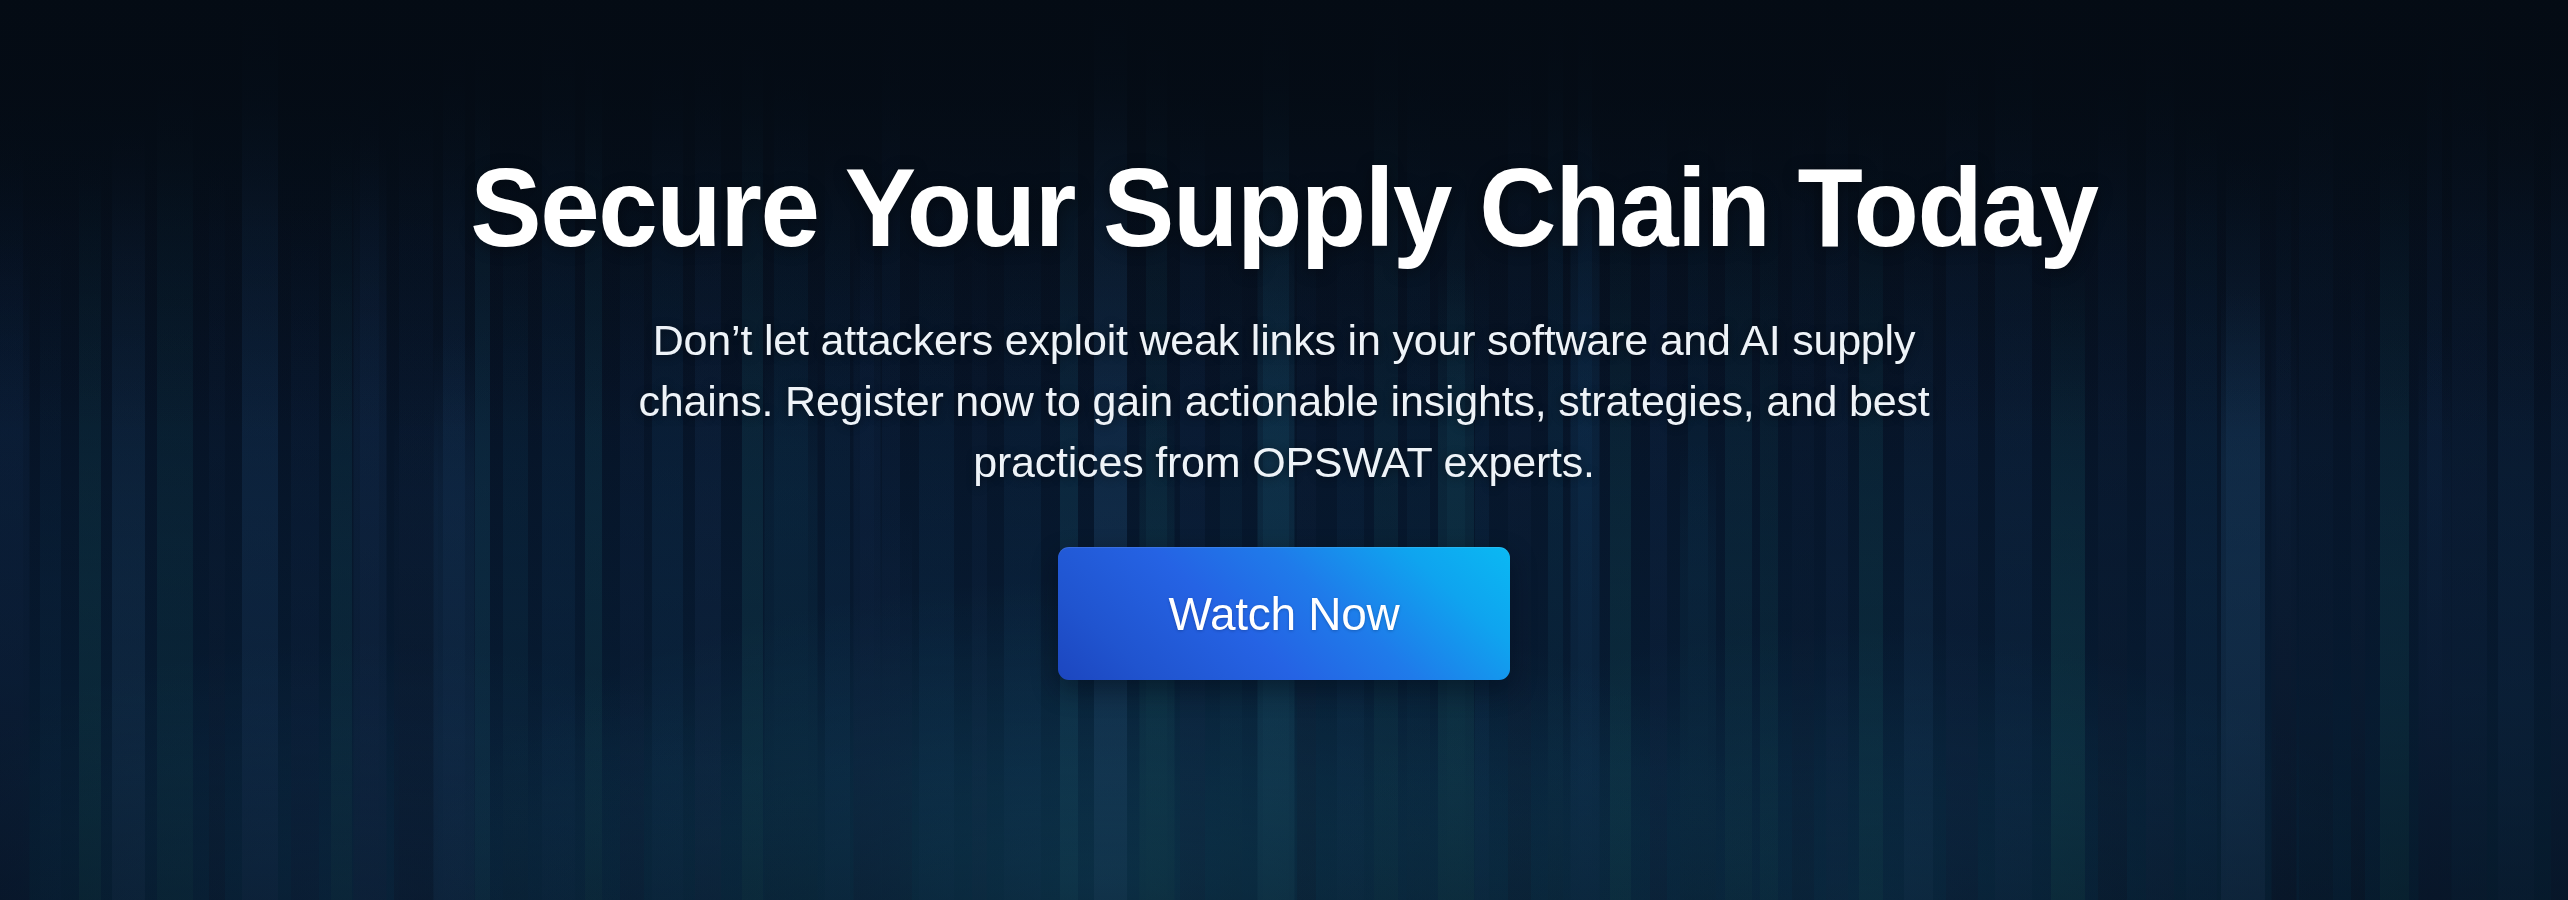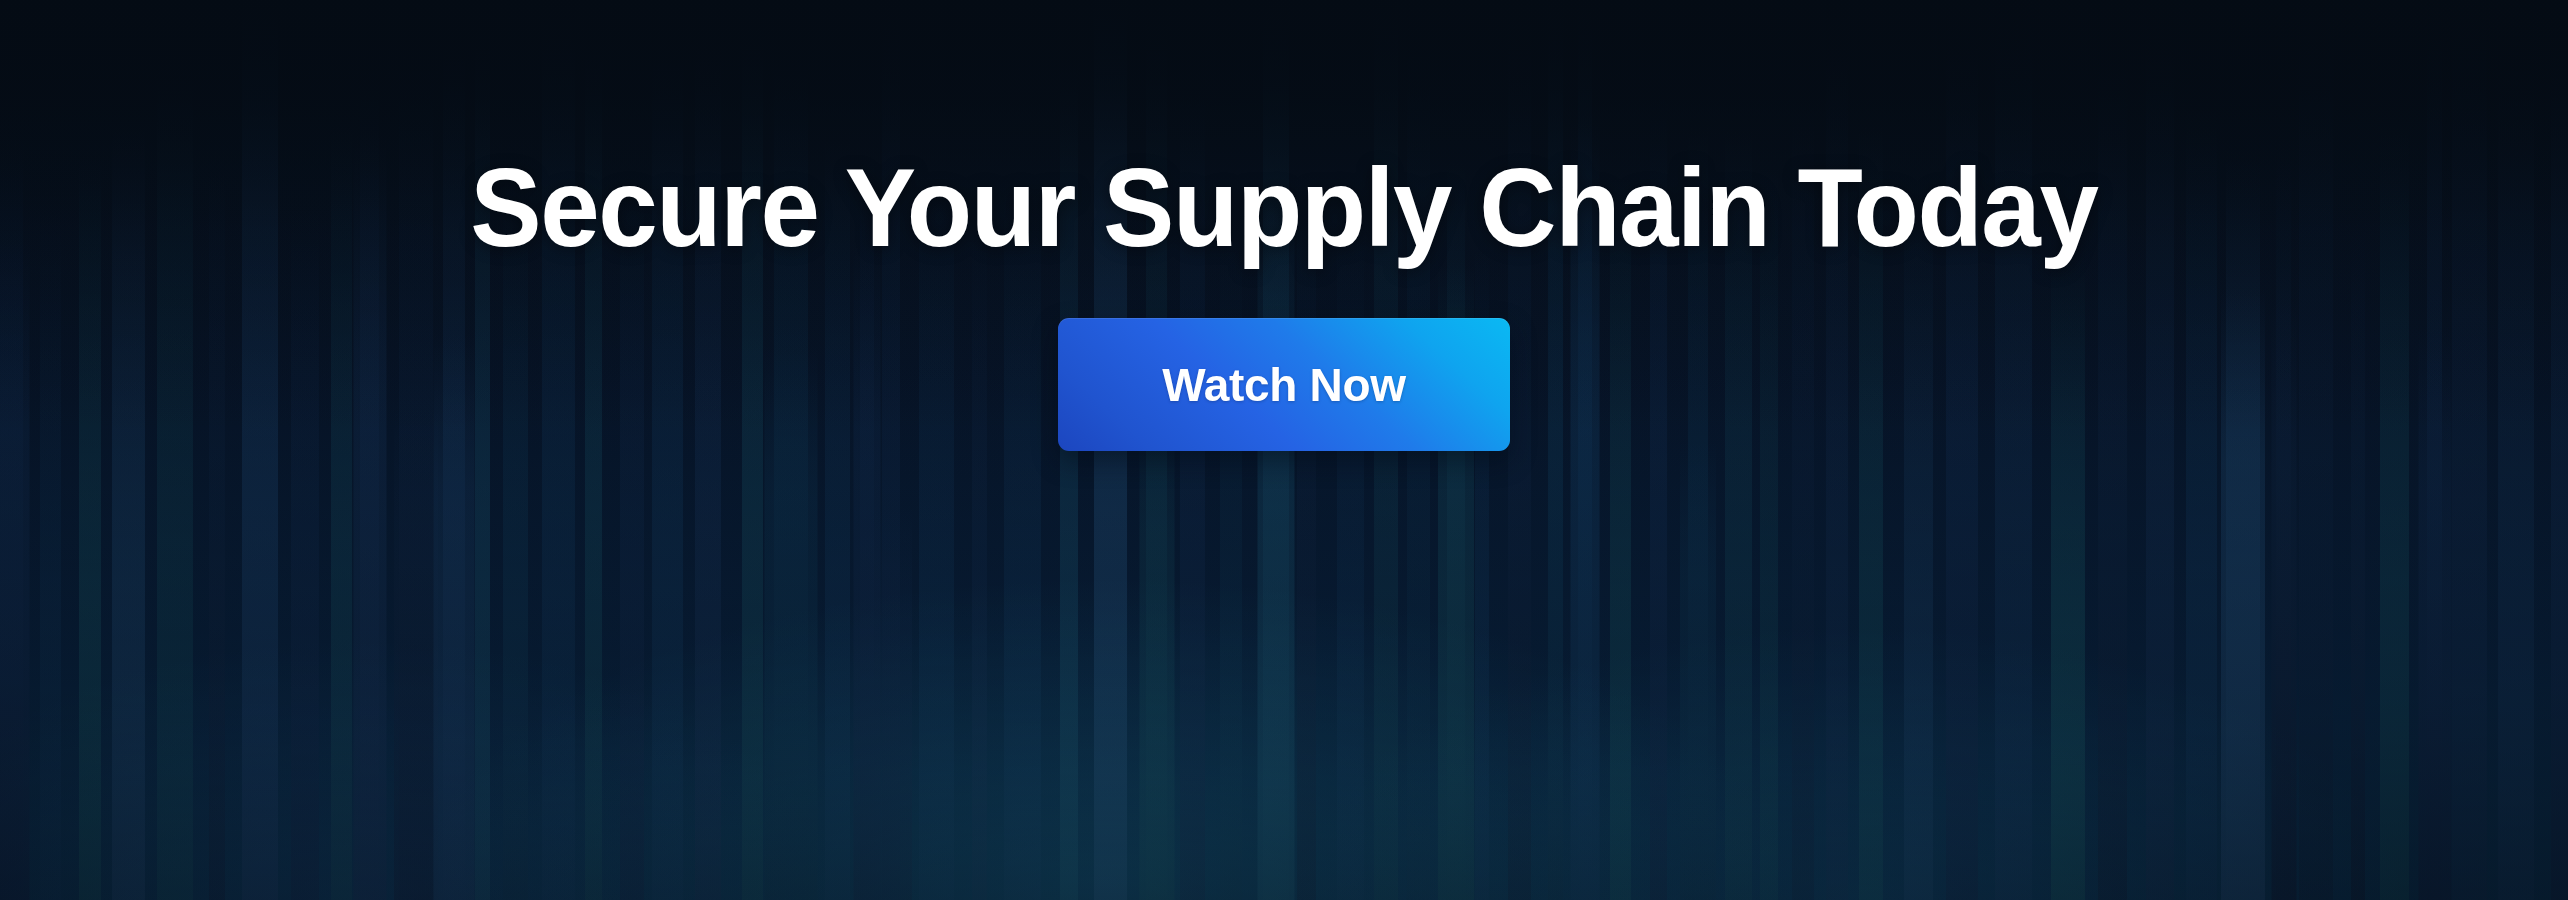--- a/index.html
+++ b/index.html
@@ -141,21 +141,21 @@
     align-items: center;
     justify-content: center;
     width: 452px;
     height: 133px;
     border: 0;
     border-radius: 11px;
     cursor: pointer;
     color: #ffffff;
     font-family: "Liberation Sans", "DejaVu Sans", sans-serif;
     font-size: 46px;
-    font-weight: 700;
+    font-weight: 400;
     letter-spacing: -0.3px;
     background: linear-gradient(42deg,
         #1c46bf 0%,
         #2054cf 16%,
         #2563e4 40%,
         #1f7bea 60%,
         #0fa4ef 82%,
         #0ab9f3 100%);
     box-shadow:
       0 10px 26px rgba(2,10,24,0.48),
@@ -272,19 +272,20 @@
   <div class="bg-layer" id="bg-glow"></div>
 
   <div class="bg-layer" id="bg-vignette"></div>
 
   <div class="bg-layer" id="bg-topfade"></div>
 
   <div id="content">
 
     <h1 id="hero-title">Secure Your Supply Chain Today</h1>
 
+    <p id="hero-subtitle"><span>Don’t let attackers exploit weak links in your software and AI supply chains. Register now to gain</span> <span>actionable insights, strategies, and best practices from OPSWAT experts.</span></p>
 
     <div id="cta-wrap">
       <button id="watch-now-button" type="button">Watch Now</button>
     </div>
 
   </div>
 </div>
 
 </body></html>

